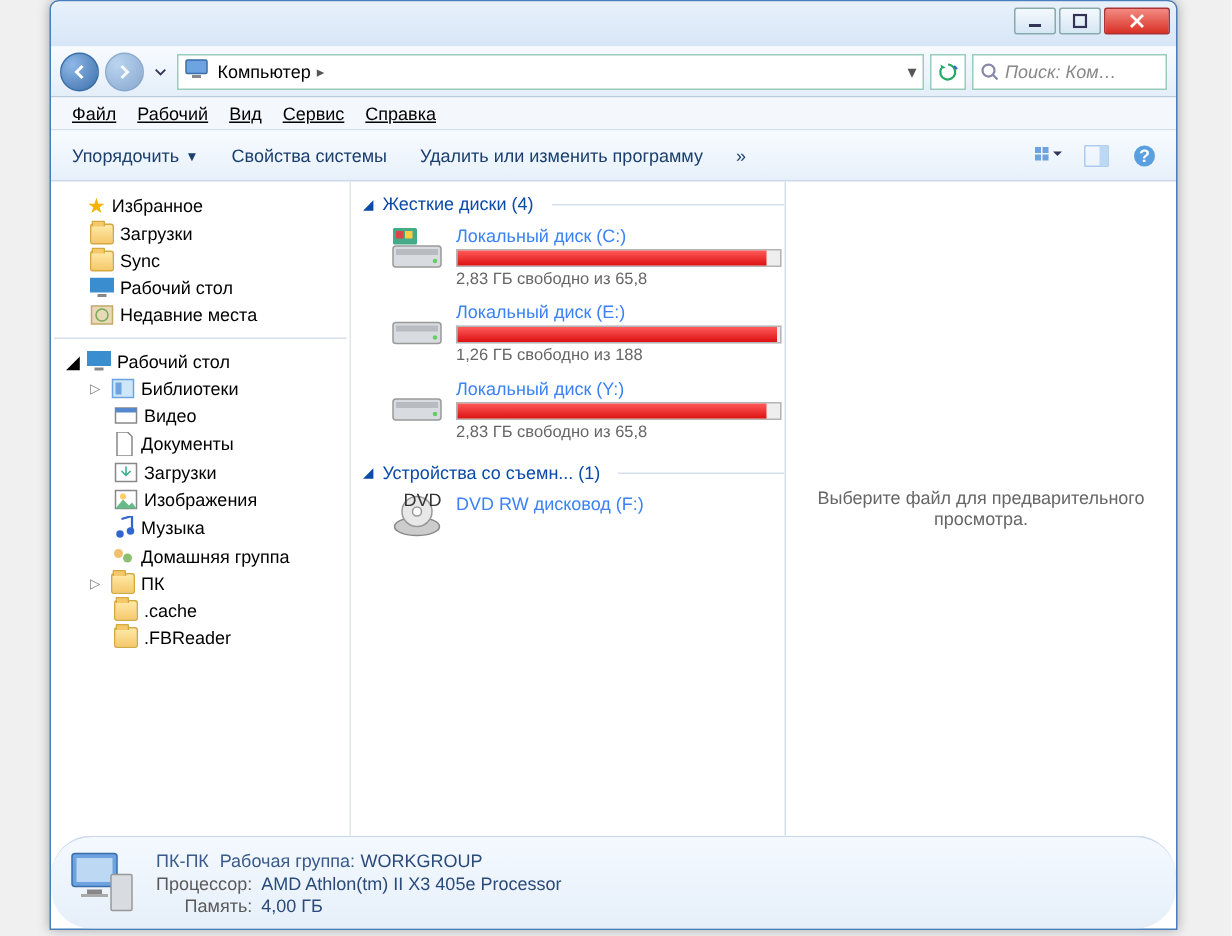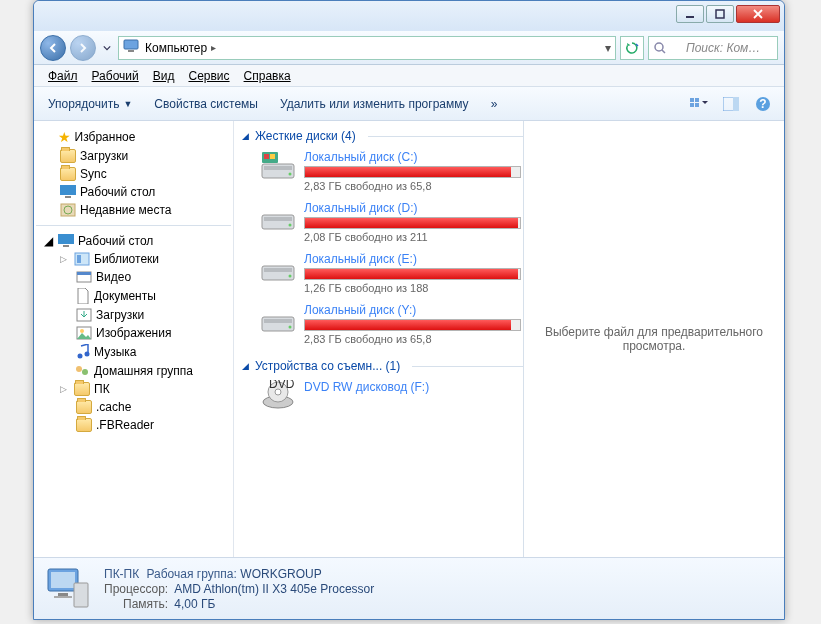--- a/index.html
+++ b/index.html
@@ -37,21 +37,21 @@
 .ghead { display:flex; align-items:center; gap:6px; color:#0a4aa8; padding:4px 0; cursor:pointer; }
 .ghead::after { content:""; flex:1; height:1px; background:#d6e0eb; margin-left:6px; }
 .drive { display:flex; gap:8px; padding:3px 2px 6px 18px; cursor:pointer; }
 .dicon { width:36px; height:32px; flex-shrink:0; }
 .dinfo { flex:1; min-width:0; }
 .dname { color:#3b82f6; margin-bottom:2px; white-space:nowrap; overflow:hidden; text-overflow:ellipsis; }
 .bar { height:12px; border:1px solid #b4b4b4; background:#eee; position:relative; margin-bottom:2px; }
 .bar .fill { position:absolute; left:0; top:0; bottom:0; background:linear-gradient(#ff5a5a,#d11); }
 .dfree { color:#666; font-size:11px; white-space:nowrap; overflow:hidden; text-overflow:ellipsis; }
 .preview { flex:1; display:flex; align-items:center; justify-content:flex-end; color:#666; padding:8px; text-align:center; }
-.details { height:62px; border-top:1px solid #cdd9e8; background:linear-gradient(#f4f9ff,#e6eff9); display:flex; align-items:center; padding:4px 10px; gap:12px; }
+.details { height:62px; border-top:1px solid #cdd9e8; background:linear-gradient(#f4f9ff,#e6eff9); display:flex; align-items:center; padding:4px 10px; gap:12px;border-radius:27px; }
 .pc-icon { width:48px; height:44px; }
 .det-text { display:grid; grid-template-columns:auto auto; column-gap:6px; row-gap:1px; font-size:11px; color:#5a5a5a; }
 .det-text .k { text-align:right; }
 .det-text .v { color:#2a4a7a; }
 .pcname { color:#3a5a8a; font-size:13px; grid-column:1/3; }
 .hdiv { height:1px; background:#d6e0eb; margin:6px 0; }
 .star { color:#f5b301; font-size:14px; }
 .fld { display:inline-block; width:16px; height:14px; background:linear-gradient(#ffe9a8,#f5c96b); border:1px solid #d4a93e; border-radius:2px; position:relative; }
 .fld::before { content:""; position:absolute; top:-3px; left:0; width:7px; height:3px; background:#f5c96b; border:1px solid #d4a93e; border-bottom:none; border-radius:1px 1px 0 0; }
 .hdd-svg { width:36px; height:32px; }
@@ -112,21 +112,21 @@
           <path d="M7 2 A5 5 0 1 1 2.5 4.5" fill="none" stroke="#2a6" stroke-width="1.5"></path>
           <path d="M2 2 L2.5 5 L5.5 4.2 Z" fill="#2a6"></path>
           <path d="M11 3 L13 5" stroke="#36c" stroke-width="1.5"></path>
         </svg>
       </div>
     <div class="search">
       <svg width="14" height="14" viewBox="0 0 14 14">
           <circle cx="6" cy="6" r="4" fill="none" stroke="#88a" stroke-width="1.5"></circle>
           <path d="M9 9 L12 12" stroke="#88a" stroke-width="1.5"></path>
         </svg>
-      <span style="margin-left:19px">Поиск: Ком…</span>
+      <span style="margin-left:3px">Поиск: Ком…</span>
     </div>
   </div>
 
   <div class="menubar">
     <span class="menu"><span class="u">Файл</span></span>
     <span class="menu"><span class="u">Рабочий</span></span>
     <span class="menu"><span class="u">Вид</span></span>
     <span class="menu"><span class="u">Сервис</span></span>
     <span class="menu"><span class="u">Справка</span></span>
   </div>
@@ -298,34 +298,20 @@
   <div class="dfree">2,83 ГБ свободно из 65,8</div>
               </div>
             </div>
             <div class="drive">
               <span class="dicon"><svg class="hdd-svg" viewBox="0 0 36 32">
                   <rect x="2" y="14" width="32" height="14" rx="2" fill="#d8dce0" stroke="#999"></rect>
                   <rect x="4" y="16" width="28" height="4" fill="#b8bcc0"></rect>
                   <circle cx="30" cy="24" r="1.5" fill="#6c6"></circle>
                 </svg></span>
   <div class="dinfo">
-                <div class="dname">Локальный диск (D:)</div>
-  <div class="bar">
-                  <div class="fill" style="width:99%"></div>
-                </div>
-  <div class="dfree">2,08 ГБ свободно из 211</div>
-              </div>
-            </div>
-            <div class="drive">
-              <span class="dicon"><svg class="hdd-svg" viewBox="0 0 36 32">
-                  <rect x="2" y="14" width="32" height="14" rx="2" fill="#d8dce0" stroke="#999"></rect>
-                  <rect x="4" y="16" width="28" height="4" fill="#b8bcc0"></rect>
-                  <circle cx="30" cy="24" r="1.5" fill="#6c6"></circle>
-                </svg></span>
-  <div class="dinfo">
                 <div class="dname">Локальный диск (E:)</div>
   <div class="bar">
                   <div class="fill" style="width:99%"></div>
                 </div>
   <div class="dfree">1,26 ГБ свободно из 188</div>
               </div>
             </div>
             <div class="drive">
               <span class="dicon"><svg class="hdd-svg" viewBox="0 0 36 32">
                   <rect x="2" y="14" width="32" height="14" rx="2" fill="#d8dce0" stroke="#999"></rect>

